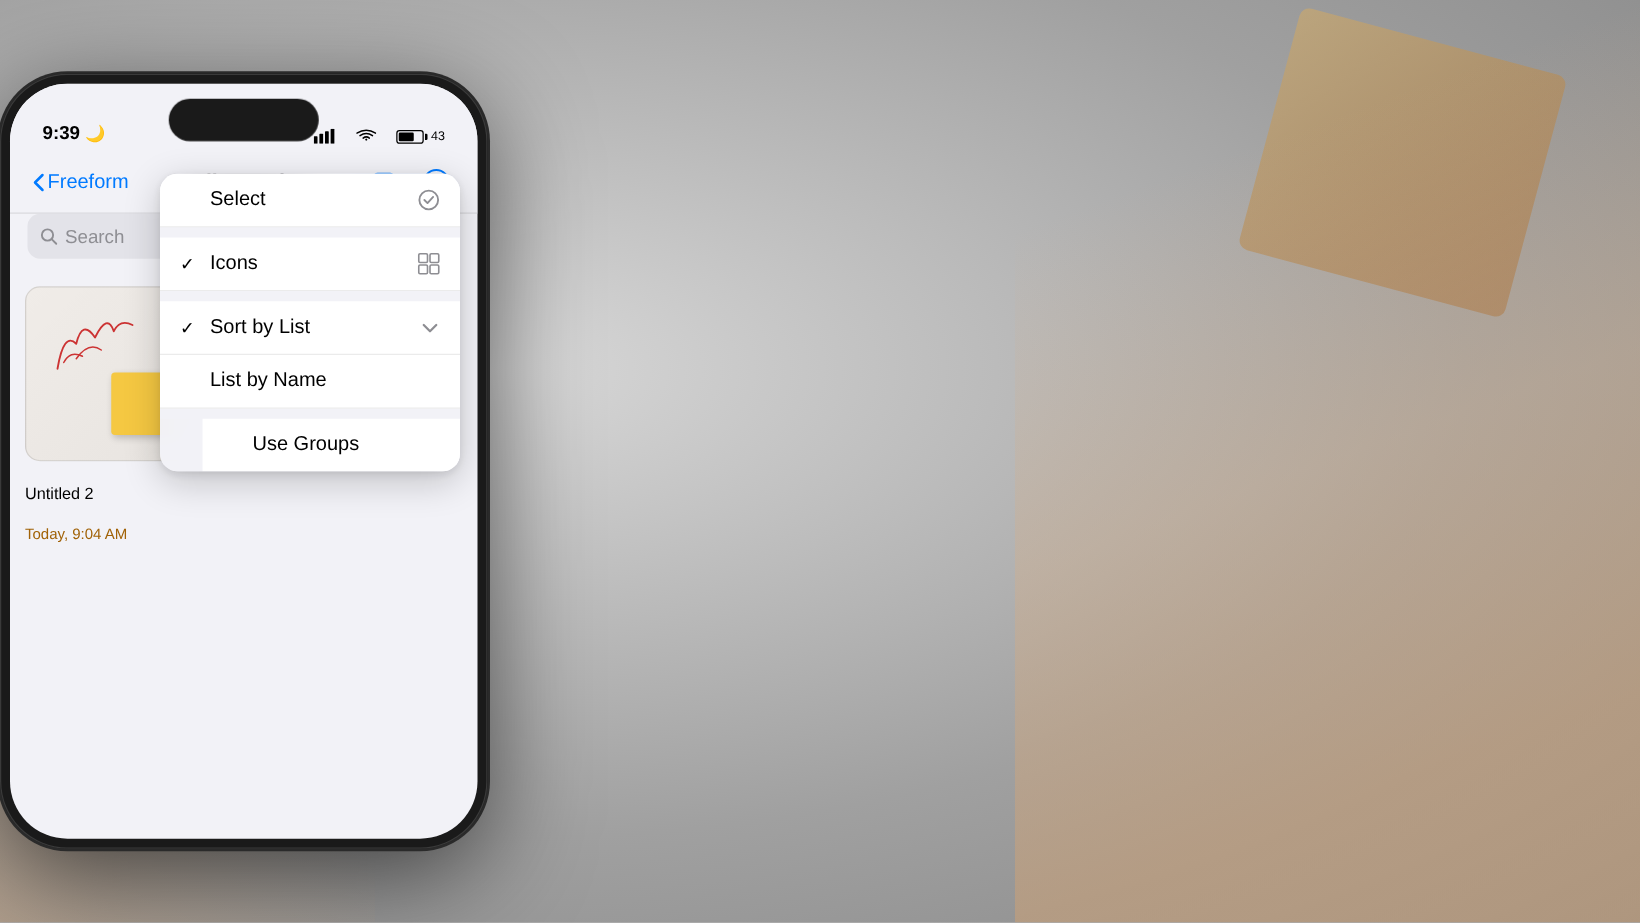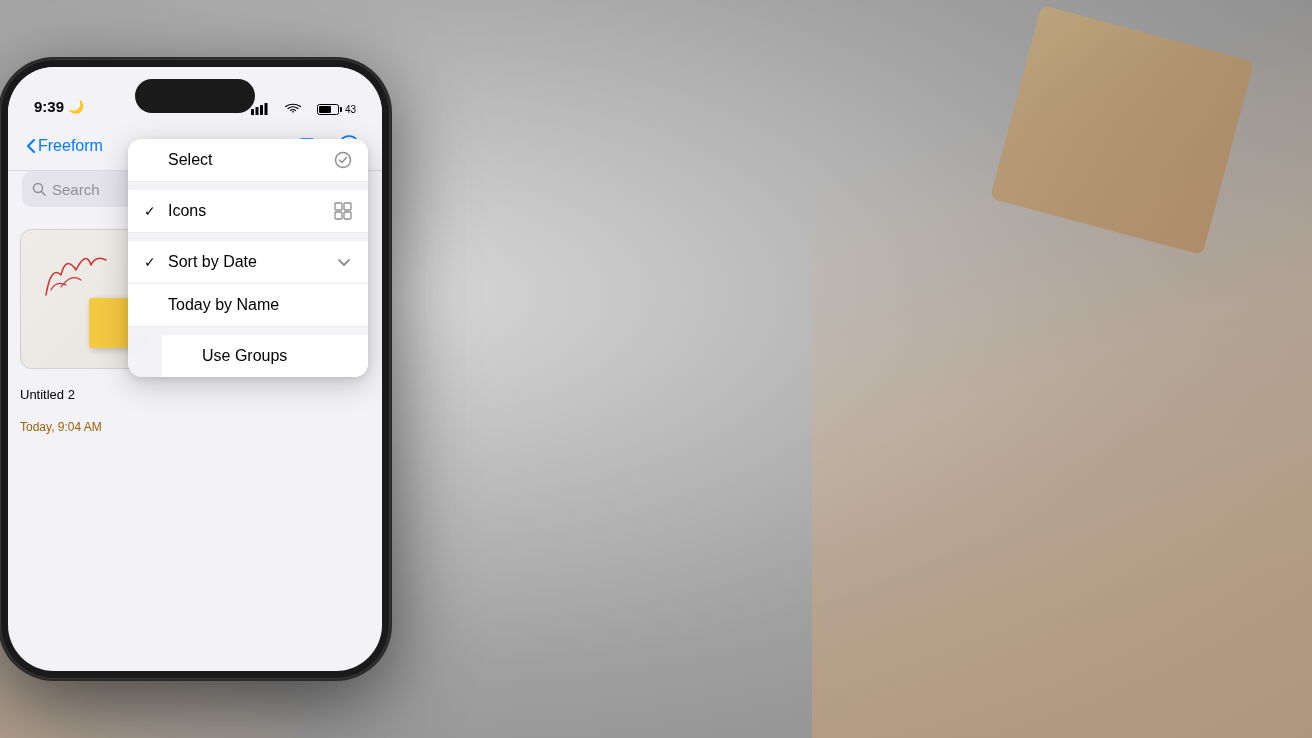--- a/index.html
+++ b/index.html
@@ -469,31 +469,31 @@
               <rect x="10" y="10" width="7" height="7" rx="1" stroke="#8e8e93" stroke-width="1.3" fill="none"></rect>
             </svg>
           </div>
 
 
           <div class="menu-separator"></div>
 
           <div class="menu-item">
             <div class="menu-item-left">
               <span class="menu-checkmark">✓</span>
-              <span class="menu-label">Sort by Date</span>
+              <span class="menu-label">Sort by List</span>
             </div>
             <svg width="16" height="16" viewBox="0 0 16 16">
               <path d="M3 6 L8 11 L13 6" stroke="#8e8e93" stroke-width="1.8" fill="none" stroke-linecap="round" stroke-linejoin="round"></path>
             </svg>
           </div>
 
           <div class="menu-item">
             <div class="menu-item-left">
               <span class="menu-checkmark" style="visibility:hidden;">✓</span>
-              <span class="menu-label">Today by Name</span>
+              <span class="menu-label">List by Name</span>
             </div>
             <span></span>
           </div>
 
           <div class="menu-separator"></div>
 
           <div class="menu-item" style="border-bottom:none;margin-left:34px;">
             <div class="menu-item-left">
               <span class="menu-checkmark" style="visibility:hidden;">✓</span>
               <span class="menu-label">Use Groups</span>

